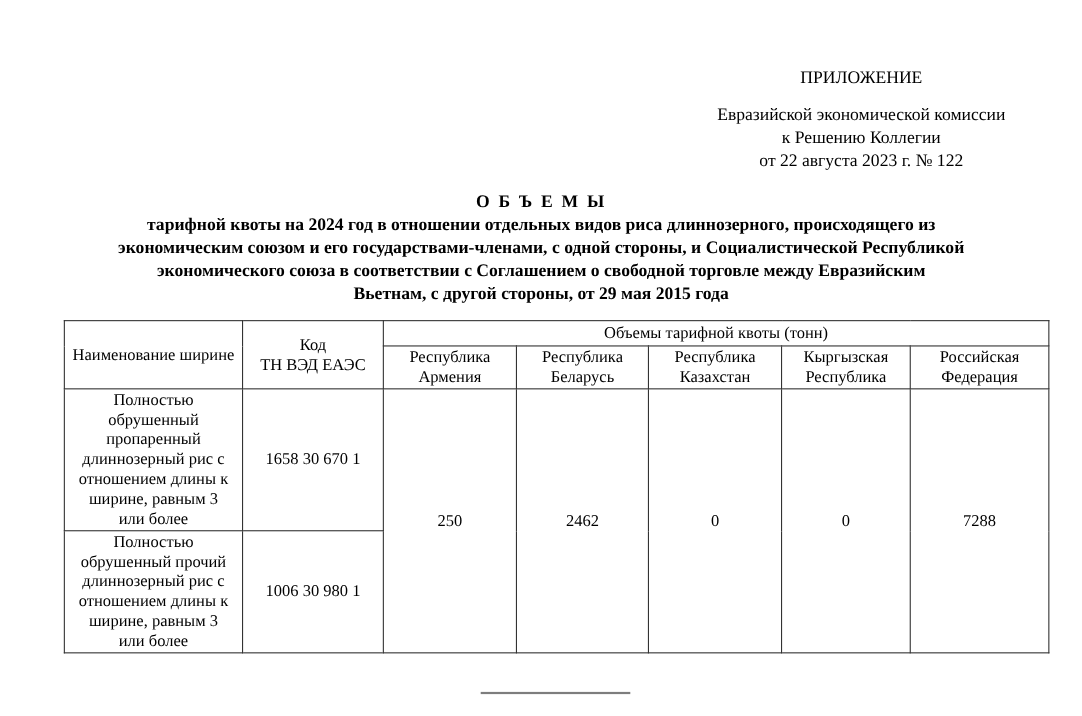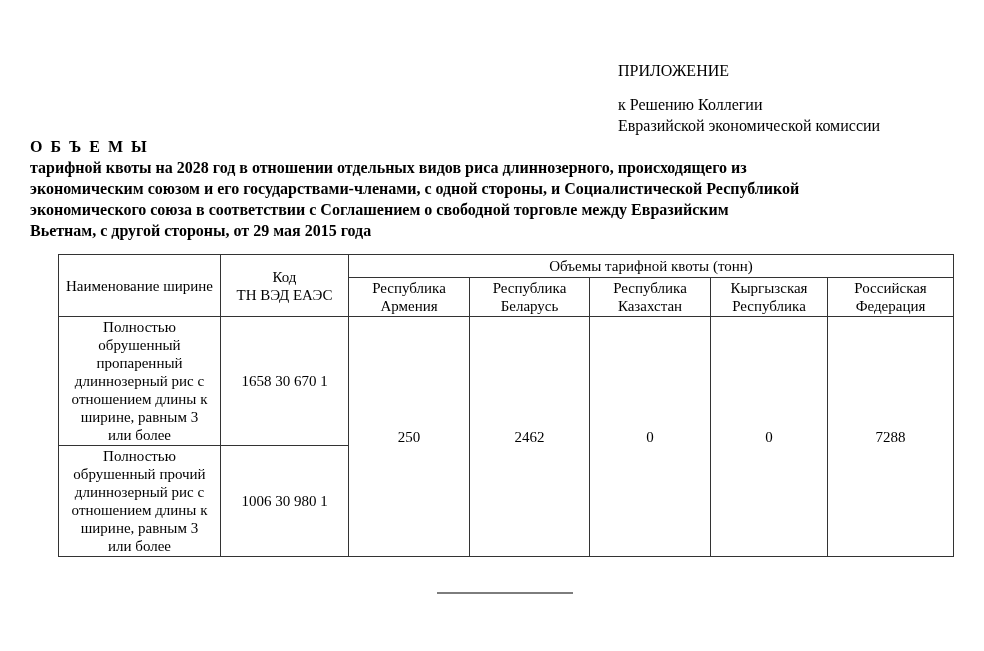--- a/index.html
+++ b/index.html
@@ -15,30 +15,32 @@
     color: #000000;
     font-family: "Liberation Serif", serif;
     box-sizing: border-box;
     padding-top: 60px;
     overflow: hidden;
   }
   
   .appendix {
     width: 330px;
     margin: 0 36px 0 auto;
+    text-align: center;
     font-size: 16px;
     line-height: 21px;
   }
   .appendix-label {
     margin-bottom: 13px;
   }
   
   .doc-title {
-    margin-top: 0;
+    margin-top: 16px;
     padding: 0 30px;
+    text-align: center;
     font-weight: bold;
     font-size: 16px;
     line-height: 21px;
   }
   .title-heading {
     letter-spacing: 2px;
   }
   
   table.quota-table {
     border-collapse: collapse;
@@ -75,27 +77,28 @@
     margin: 35px 0 0 437px;
   }
 </style>
 </head>
 <body>
 
 <div class="page">
 
   <div class="appendix">
     <div class="appendix-label">ПРИЛОЖЕНИЕ</div>
+    <div>Евразийской экономической комиссии</div>
     <div>к Решению Коллегии</div>
-    <div>Евразийской экономической комиссии</div>
+    <div>от 22 августа 2023 г. № 122</div>
   </div>
 
   <div class="doc-title">
     <div class="title-heading">О Б Ъ Е М Ы</div>
-    <div>тарифной квоты на 2028 год в отношении отдельных видов риса длиннозерного, происходящего из</div>
+    <div>тарифной квоты на 2024 год в отношении отдельных видов риса длиннозерного, происходящего из</div>
     <div>экономическим союзом и его государствами-членами, с одной стороны, и Социалистической Республикой</div>
     <div>экономического союза в соответствии с Соглашением о свободной торговле между Евразийским</div>
     <div>Вьетнам, с другой стороны, от 29 мая 2015 года</div>
   </div>
 
   <table class="quota-table">
     <colgroup>
       <col style="width:162px">
       <col style="width:128px">
       <col style="width:121px">

